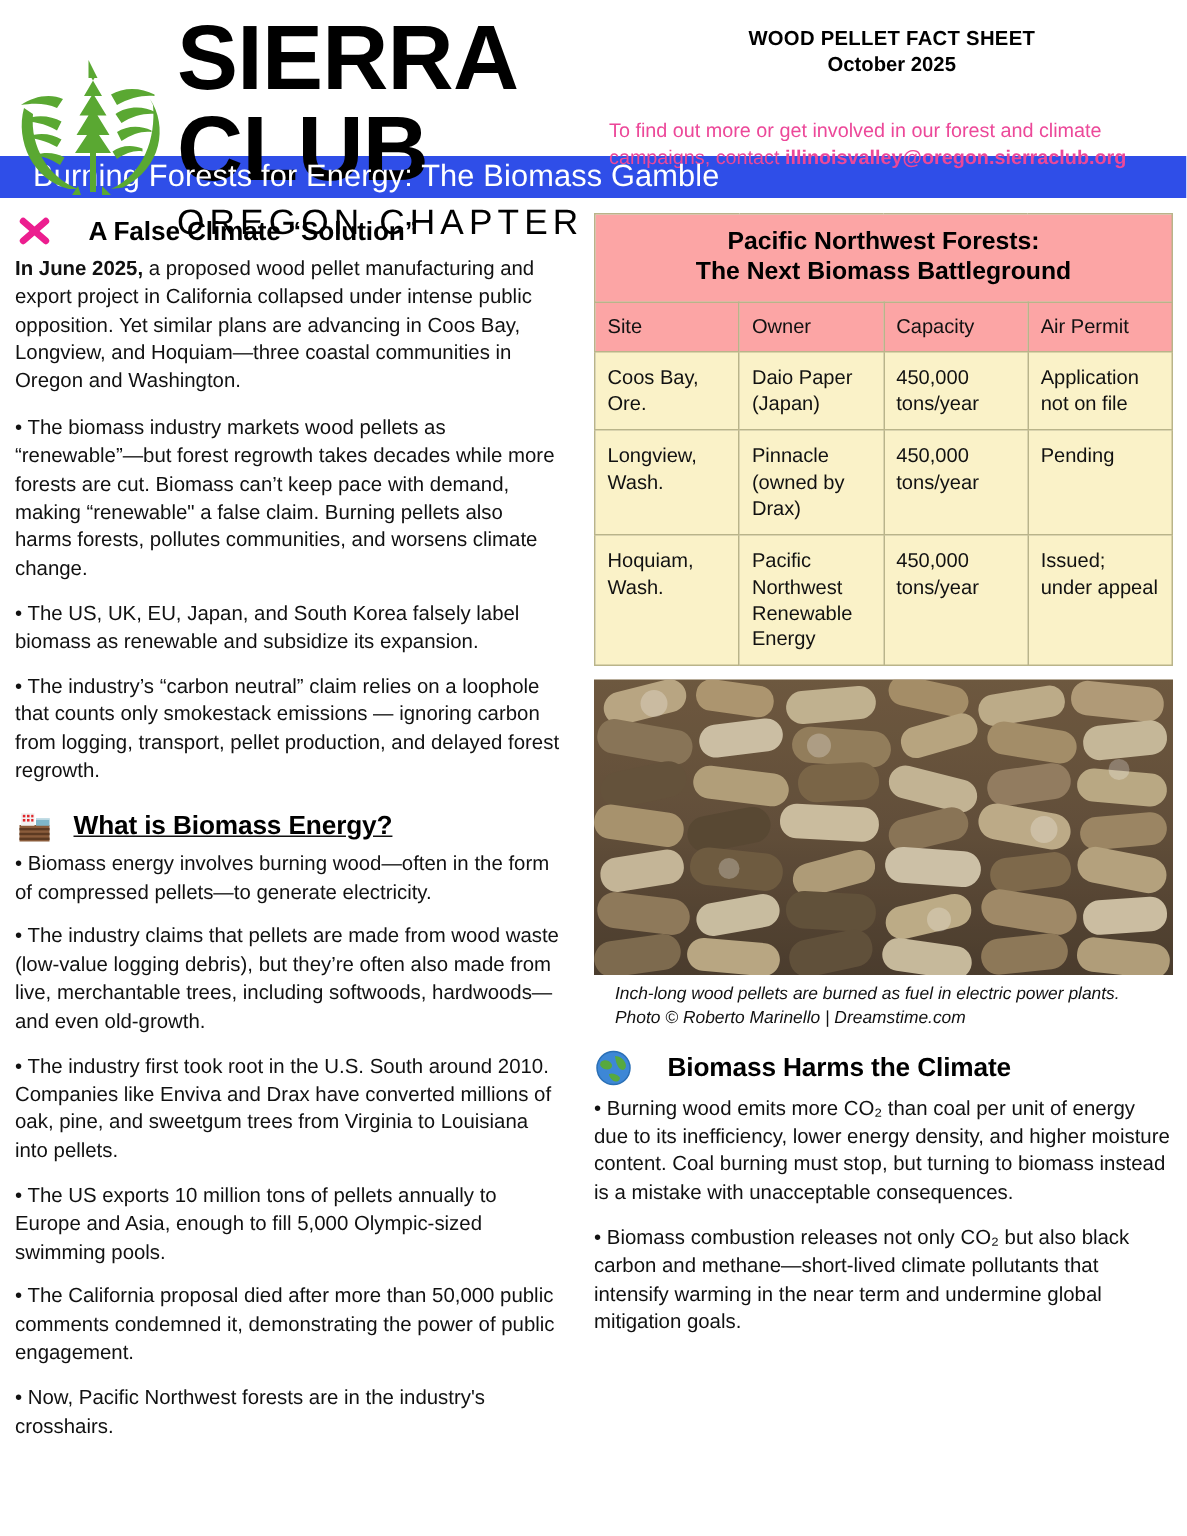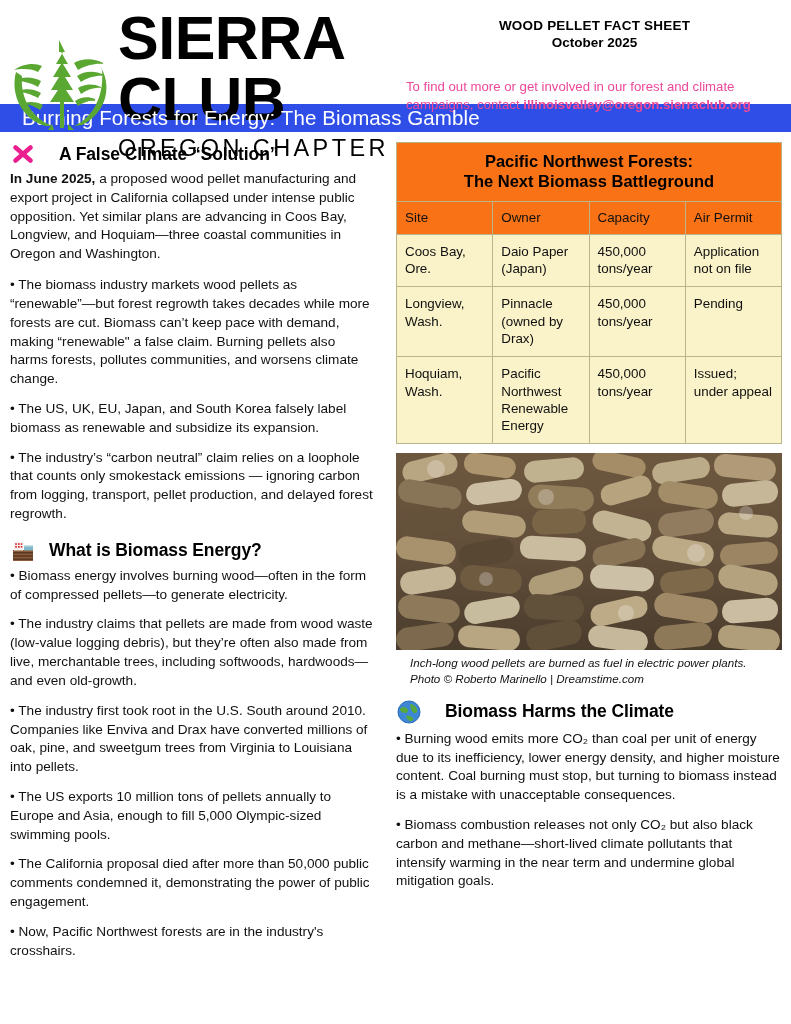--- a/index.html
+++ b/index.html
@@ -134,21 +134,21 @@
     display: flex;
     align-items: center;
     justify-content: center;
   }
   .section-head .sec-title {
     font-size: 17.5px;
     font-weight: bold;
     color: #000;
     letter-spacing: -0.1px;
   }
-  .section-head.tight { gap: 13px; }
+  .section-head.tight { gap: 13px; text-decoration: underline; }
 
   p.body {
     font-size: 13.6px;
     line-height: 1.385;
     margin: 0 0 11px 0;
     color: #111;
   }
   p.body.lead { margin-bottom: 12px; }
   p.body b { font-weight: bold; }
 
@@ -172,21 +172,21 @@
     padding: 9px 6px 10px 6px;
   }
   .tbl-title-l1, .tbl-title-l2 {
     font-size: 16.5px;
     font-weight: bold;
     color: #000;
     line-height: 1.24;
     display: block;
   }
   .pnw-table thead th {
-    background: #f97316;
+    background: #fca5a5;
     font-size: 13.4px;
     padding: 8px 8px 9px 8px;
     color: #111;
   }
   .pnw-table tbody td {
     background: #faf2c8;
     font-size: 13.4px;
     padding: 8px 8px 9px 8px;
     line-height: 1.29;
     color: #111;

